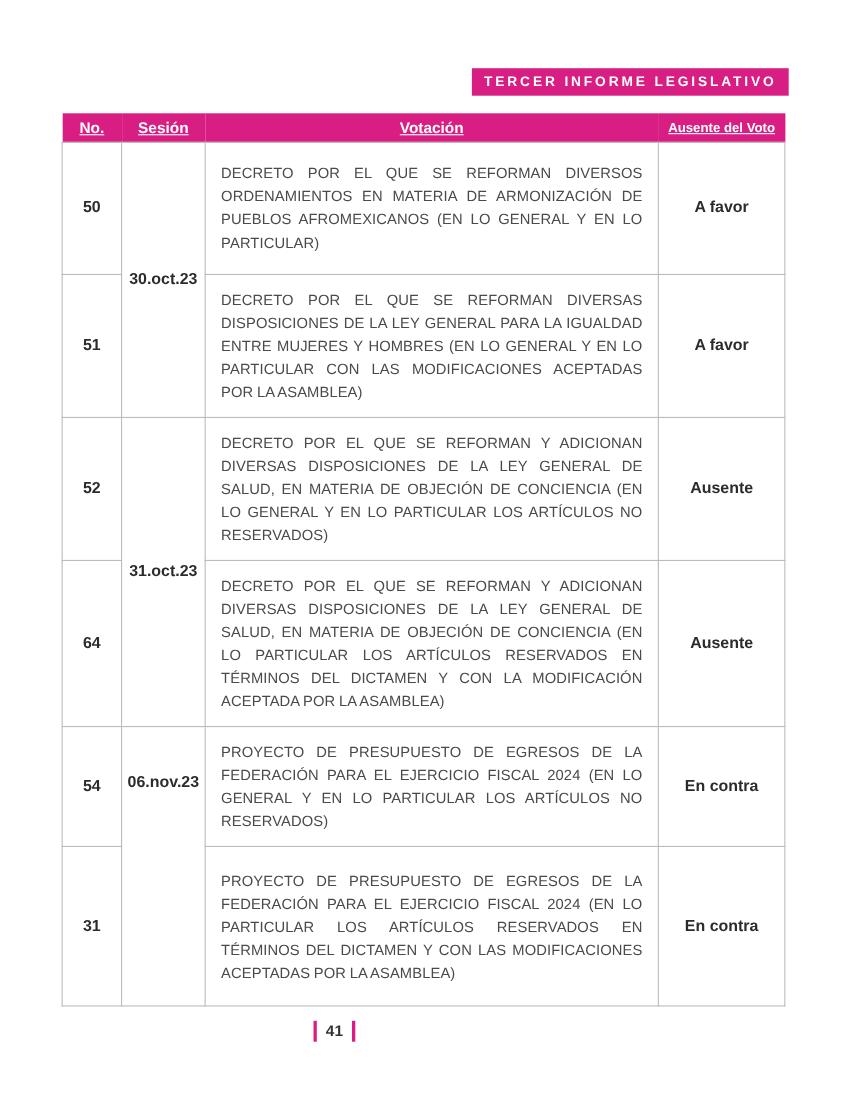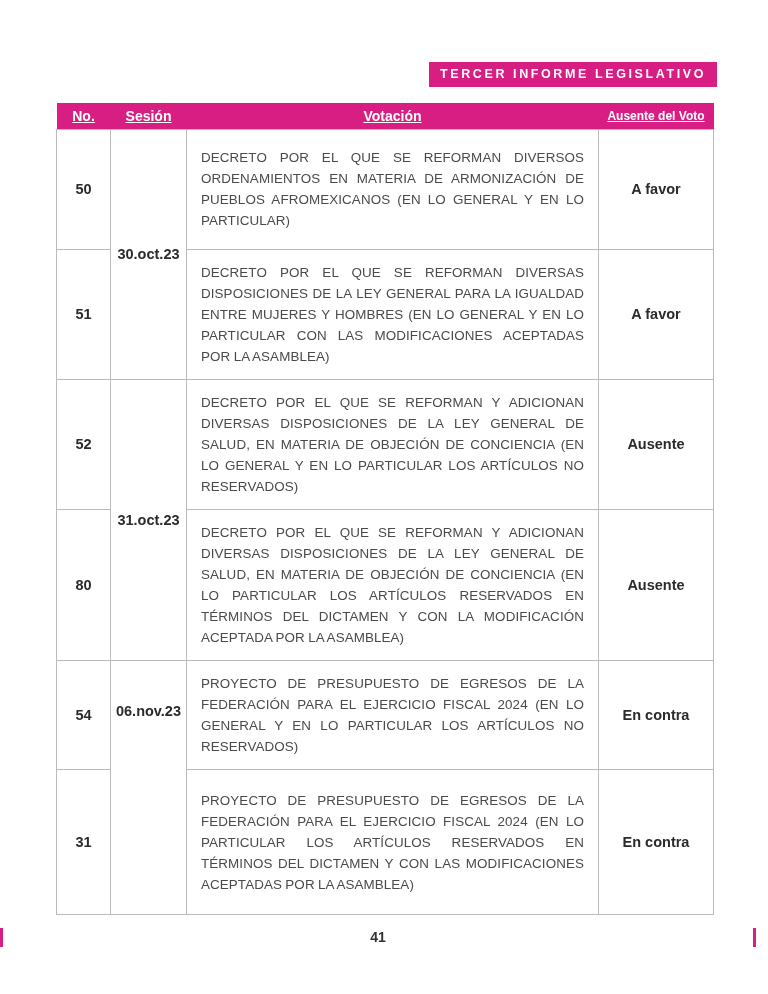--- a/index.html
+++ b/index.html
@@ -41,22 +41,22 @@
   td.session-cell.align-first-row{
     vertical-align:top;padding-top:42px;
   }
   td.votacion-cell{
     padding:12px 14px;text-align:justify;font-size:13.4px;line-height:1.57;
     color:var(--body-text);letter-spacing:0.1px;word-spacing:-0.5px;
   }
   tr.rh-120{height:120px;} tr.rh-127{height:127px;} tr.rh-130{height:130px;}
   tr.rh-150{height:150px;} tr.rh-103{height:103px;} tr.rh-145{height:145px;}
   .footer{
-    position:absolute;left:0;top:926px;width:756px;height:22px;
-    display:flex;align-items:center;justify-content:space-between;gap:8px;
+    position:absolute;left:0;top:926px;width:608px;height:22px;
+    display:flex;align-items:center;justify-content:center;gap:8px;
   }
   .page-bar{width:3px;height:19px;background:var(--pink);}
   .page-num{font-weight:bold;font-size:14px;color:#333333;}
 </style>
 </head>
 <body>
 
 <div class="banner">TERCER INFORME LEGISLATIVO</div>
 
 <table class="votes">
@@ -86,21 +86,21 @@
       <td class="votacion-cell">DECRETO POR EL QUE SE REFORMAN DIVERSAS DISPOSICIONES DE LA LEY GENERAL PARA LA IGUALDAD ENTRE MUJERES Y HOMBRES (EN LO GENERAL Y EN LO PARTICULAR CON LAS MODIFICACIONES ACEPTADAS POR LA ASAMBLEA)</td>
       <td class="voto-cell">A favor</td>
     </tr>
     <tr class="rh-130">
       <td class="no-cell">52</td>
       <td class="session-cell" rowspan="2">31.oct.23</td>
       <td class="votacion-cell">DECRETO POR EL QUE SE REFORMAN Y ADICIONAN DIVERSAS DISPOSICIONES DE LA LEY GENERAL DE SALUD, EN MATERIA DE OBJECIÓN DE CONCIENCIA (EN LO GENERAL Y EN LO PARTICULAR LOS ARTÍCULOS NO RESERVADOS)</td>
       <td class="voto-cell">Ausente</td>
     </tr>
     <tr class="rh-150">
-      <td class="no-cell">80</td>
+      <td class="no-cell">64</td>
       <td class="votacion-cell">DECRETO POR EL QUE SE REFORMAN Y ADICIONAN DIVERSAS DISPOSICIONES DE LA LEY GENERAL DE SALUD, EN MATERIA DE OBJECIÓN DE CONCIENCIA (EN LO PARTICULAR LOS ARTÍCULOS RESERVADOS EN TÉRMINOS DEL DICTAMEN Y CON LA MODIFICACIÓN ACEPTADA POR LA ASAMBLEA)</td>
       <td class="voto-cell">Ausente</td>
     </tr>
     <tr class="rh-103">
       <td class="no-cell">54</td>
       <td class="session-cell align-first-row" rowspan="2">06.nov.23</td>
       <td class="votacion-cell">PROYECTO DE PRESUPUESTO DE EGRESOS DE LA FEDERACIÓN PARA EL EJERCICIO FISCAL 2024 (EN LO GENERAL Y EN LO PARTICULAR LOS ARTÍCULOS NO RESERVADOS)</td>
       <td class="voto-cell">En contra</td>
     </tr>
     <tr class="rh-145">

